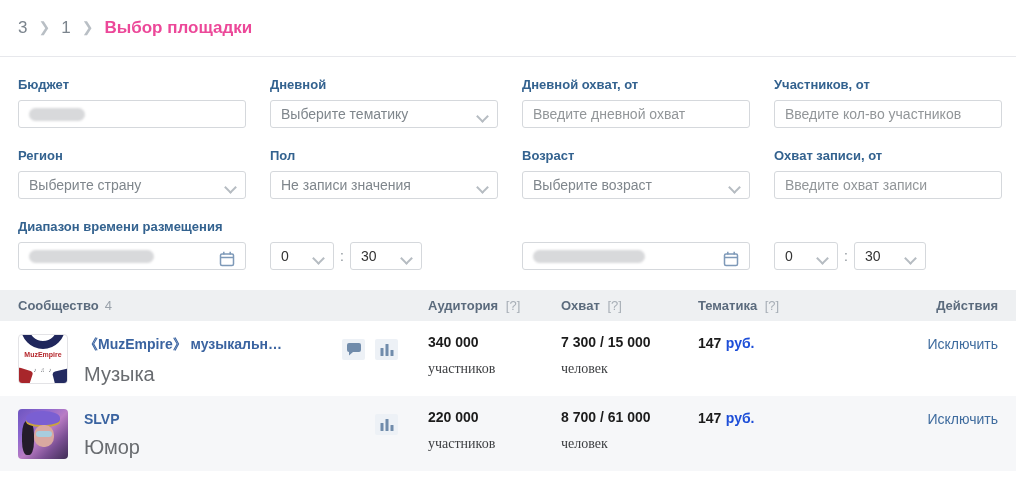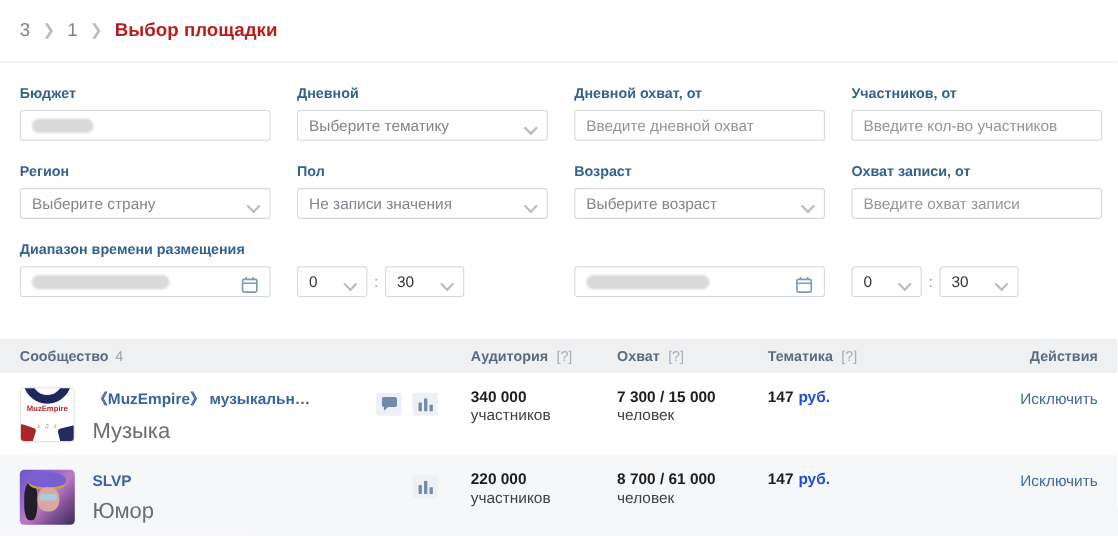--- a/index.html
+++ b/index.html
@@ -8,21 +8,21 @@
     width:1016px; height:487px; position:relative; overflow:hidden;
     background:#fff; font-family:"Liberation Sans", sans-serif; color:#333;
   }
   
   .breadcrumb {
     display:flex; align-items:center; height:57px; padding:0 18px;
     border-bottom:1px solid #e7e8ec; font-size:17px;
   }
   .crumb-num { color:#7b848d; }
   .crumb-sep { color:#b9bfc5; font-size:14px; margin:0 11px; transform:translateY(-1px); }
-  .crumb-current { color:#b91c1c; font-weight:bold; }
+  .crumb-current { color:#ec4899; font-weight:bold; }
   
   .filters { padding:20px 18px 0; }
   .fgrid { display:grid; grid-template-columns:228px 228px 228px 228px; column-gap:24px; }
   .field { margin-bottom:20px; }
   .flabel { font-size:13px; font-weight:bold; color:#33628f; margin-bottom:8px; line-height:15px; }
   .fcontrol {
     height:28px; width:100%; border:1px solid #d5d8dc; border-radius:3px;
     background:#fff; font-size:14px; display:flex; align-items:center;
     padding:0 10px; position:relative;
   }
@@ -37,21 +37,21 @@
   }
   .pill { display:inline-block; height:13px; border-radius:7px; background:#d8d9db; filter:blur(1.2px); }
   .time-pair { display:flex; align-items:center; }
   .time-sel { width:64px; }
   .time-sel.min { width:72px; margin-left:0; }
   .colon { color:#8d949a; margin:0 6px; font-size:14px; }
   .cal-icon { position:absolute; right:10px; top:8px; }
   
   .thead {
     display:flex; align-items:center; height:31px; background:#eef0f2;
-    padding:0 18px; font-size:13px; font-weight:bold; color:#5b6b7d; margin-top:18px;
+    padding:0 18px; font-size:13px; font-weight:bold; color:#5b6b7d; margin-top:0;
   }
   .col-comm { flex:1; display:flex; }
   .col-aud { width:133px; }
   .col-reach { width:137px; }
   .col-cost { width:150px; }
   .col-act { width:150px; text-align:right; }
   .hint { color:#a7aeb6; font-weight:normal; margin-left:4px; }
   .count { color:#9aa2ab; font-weight:normal; margin-left:6px; }
   .trow { display:flex; height:75px; padding:0 18px; background:#fff; }
   .trow.alt { background:#f6f7f9; }
@@ -70,21 +70,21 @@
   .av-slvp .hair { position:absolute; top:12px; left:4px; width:12px; height:34px; background:#241c2b; border-radius:40%; }
   .cinfo { padding-top:2px; }
   .ctitle { font-size:14px; font-weight:bold; color:#3a63a0; max-width:250px; white-space:nowrap; overflow:hidden; }
   .ccat { font-size:20px; color:#696c70; margin-top:9px; }
   .icons { margin-left:auto; padding-right:30px; padding-top:5px; display:flex; gap:10px; }
   .icon-tile {
     width:23px; height:21px; background:#edf1f6; border-radius:2px;
     display:flex; align-items:center; justify-content:center; cursor:pointer;
   }
   .val { font-size:14px; font-weight:bold; color:#1c1c1c; }
-  .unit { font-size:14px; color:#3d3f42; margin-top:1px; }
+  .unit { font-size:14px; color:#3d3f42; margin-top:11px;font-family:Liberation Serif, serif; }
   .cost-unit { font-size:14px; color:#1d4ed8; font-weight:bold; }
   .action-link { font-size:14px; color:#3e6b9e; padding-top:15px; cursor:pointer; }
 </style>
 </head>
 <body>
 
 <div class="page">
 
   <div class="breadcrumb">
     <span class="crumb-num">3</span>

